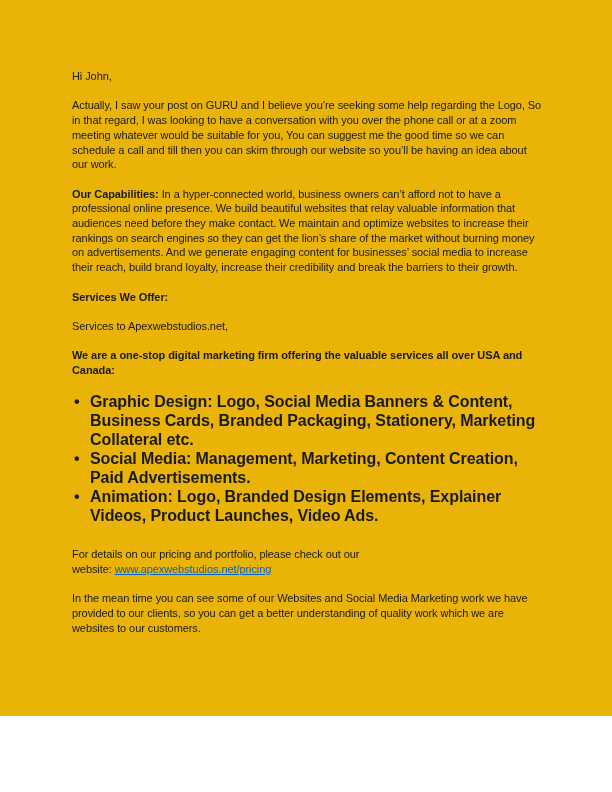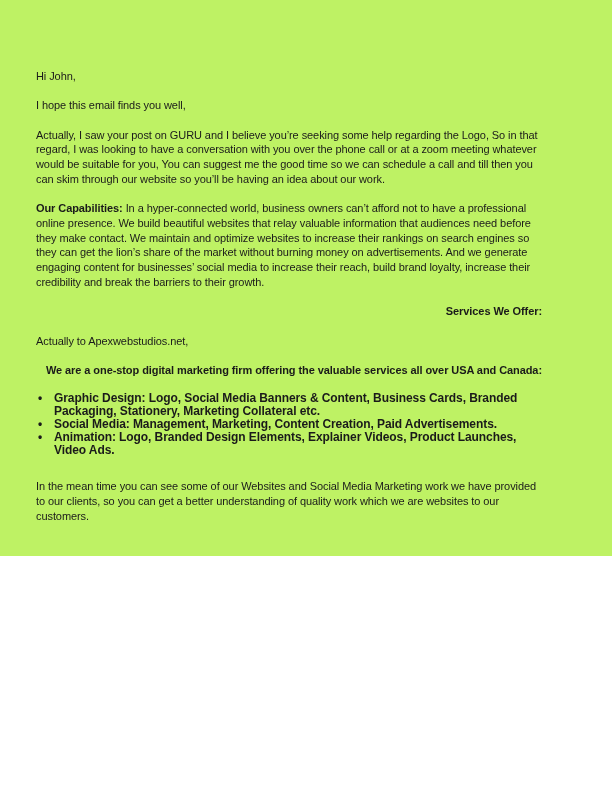--- a/index.html
+++ b/index.html
@@ -10,40 +10,39 @@
   body {
     width: 612px;
     height: 792px;
     font-family: "Liberation Sans", sans-serif;
     color: #1a1a1a;
     overflow: hidden;
   }
   .page {
     box-sizing: border-box;
     width: 612px;
-    height: 556px;
-    padding: 69px 70px 0 36px;
-    background: #bef264;
+    height: 716px;
+    padding: 69px 70px 0 72px;
+    background: #eab308;
   }
   .page p {
     margin: 0 0 14.7px 0;
     font-size: 11px;
     line-height: 14.7px;
     letter-spacing: -0.08px;
   }
   .bold, strong {
     font-weight: 700;
-    text-align: right;
   }
   ul.services {
     list-style: none;
     margin: 0 0 22px 0;
     padding: 0;
-    font-size: 12px;
-    line-height: 13px;
+    font-size: 16px;
+    line-height: 19px;
   }
   ul.services li {
     position: relative;
     padding-left: 18px;
     font-weight: 600;
     letter-spacing: -0.08px;
   }
   ul.services li::before {
     content: "\2022";
     position: absolute;
@@ -57,34 +56,34 @@
     cursor: pointer;
   }
 </style>
 </head>
 <body>
 
 <div class="page">
 
   <p>Hi John,</p>
 
-  <p>I hope this email finds you well,</p>
 
   <p>Actually, I saw your post on GURU and I believe you’re seeking some help regarding the Logo, So in that regard, I was looking to have a conversation with you over the phone call or at a zoom meeting whatever would be suitable for you, You can suggest me the good time so we can schedule a call and till then you can skim through our website so you’ll be having an idea about our work.</p>
 
   <p><strong>Our Capabilities:</strong><span> In a hyper-connected world, business owners can’t afford not to have a professional online presence. We build beautiful websites that relay valuable information that audiences need before they make contact. We maintain and optimize websites to increase their rankings on search engines so they can get the lion’s share of the market without burning money on advertisements. And we generate engaging content for businesses’ social media to increase their reach, build brand loyalty, increase their credibility and break the barriers to their growth.</span></p>
 
   <p class="bold">Services We Offer:</p>
 
-  <p>Actually to Apexwebstudios.net,</p>
+  <p>Services to Apexwebstudios.net,</p>
 
   <p class="bold">We are a one-stop digital marketing firm offering the valuable services all over USA and Canada:</p>
 
   <ul class="services">
     <li>Graphic Design: Logo, Social Media Banners &amp; Content, Business Cards, Branded Packaging, Stationery, Marketing Collateral etc.</li>
     <li>Social Media: Management, Marketing, Content Creation, Paid Advertisements.</li>
     <li>Animation: Logo, Branded Design Elements, Explainer Videos, Product Launches, Video Ads.</li>
   </ul>
 
+  <p><span>For details on our pricing and portfolio, please check out our</span><br><span>website: </span><a class="link">www.apexwebstudios.net/pricing</a></p>
 
   <p>In the mean time you can see some of our Websites and Social Media Marketing work we have provided to our clients, so you can get a better understanding of quality work which we are websites to our customers.</p>
 
 </div>
 
 </body></html>

